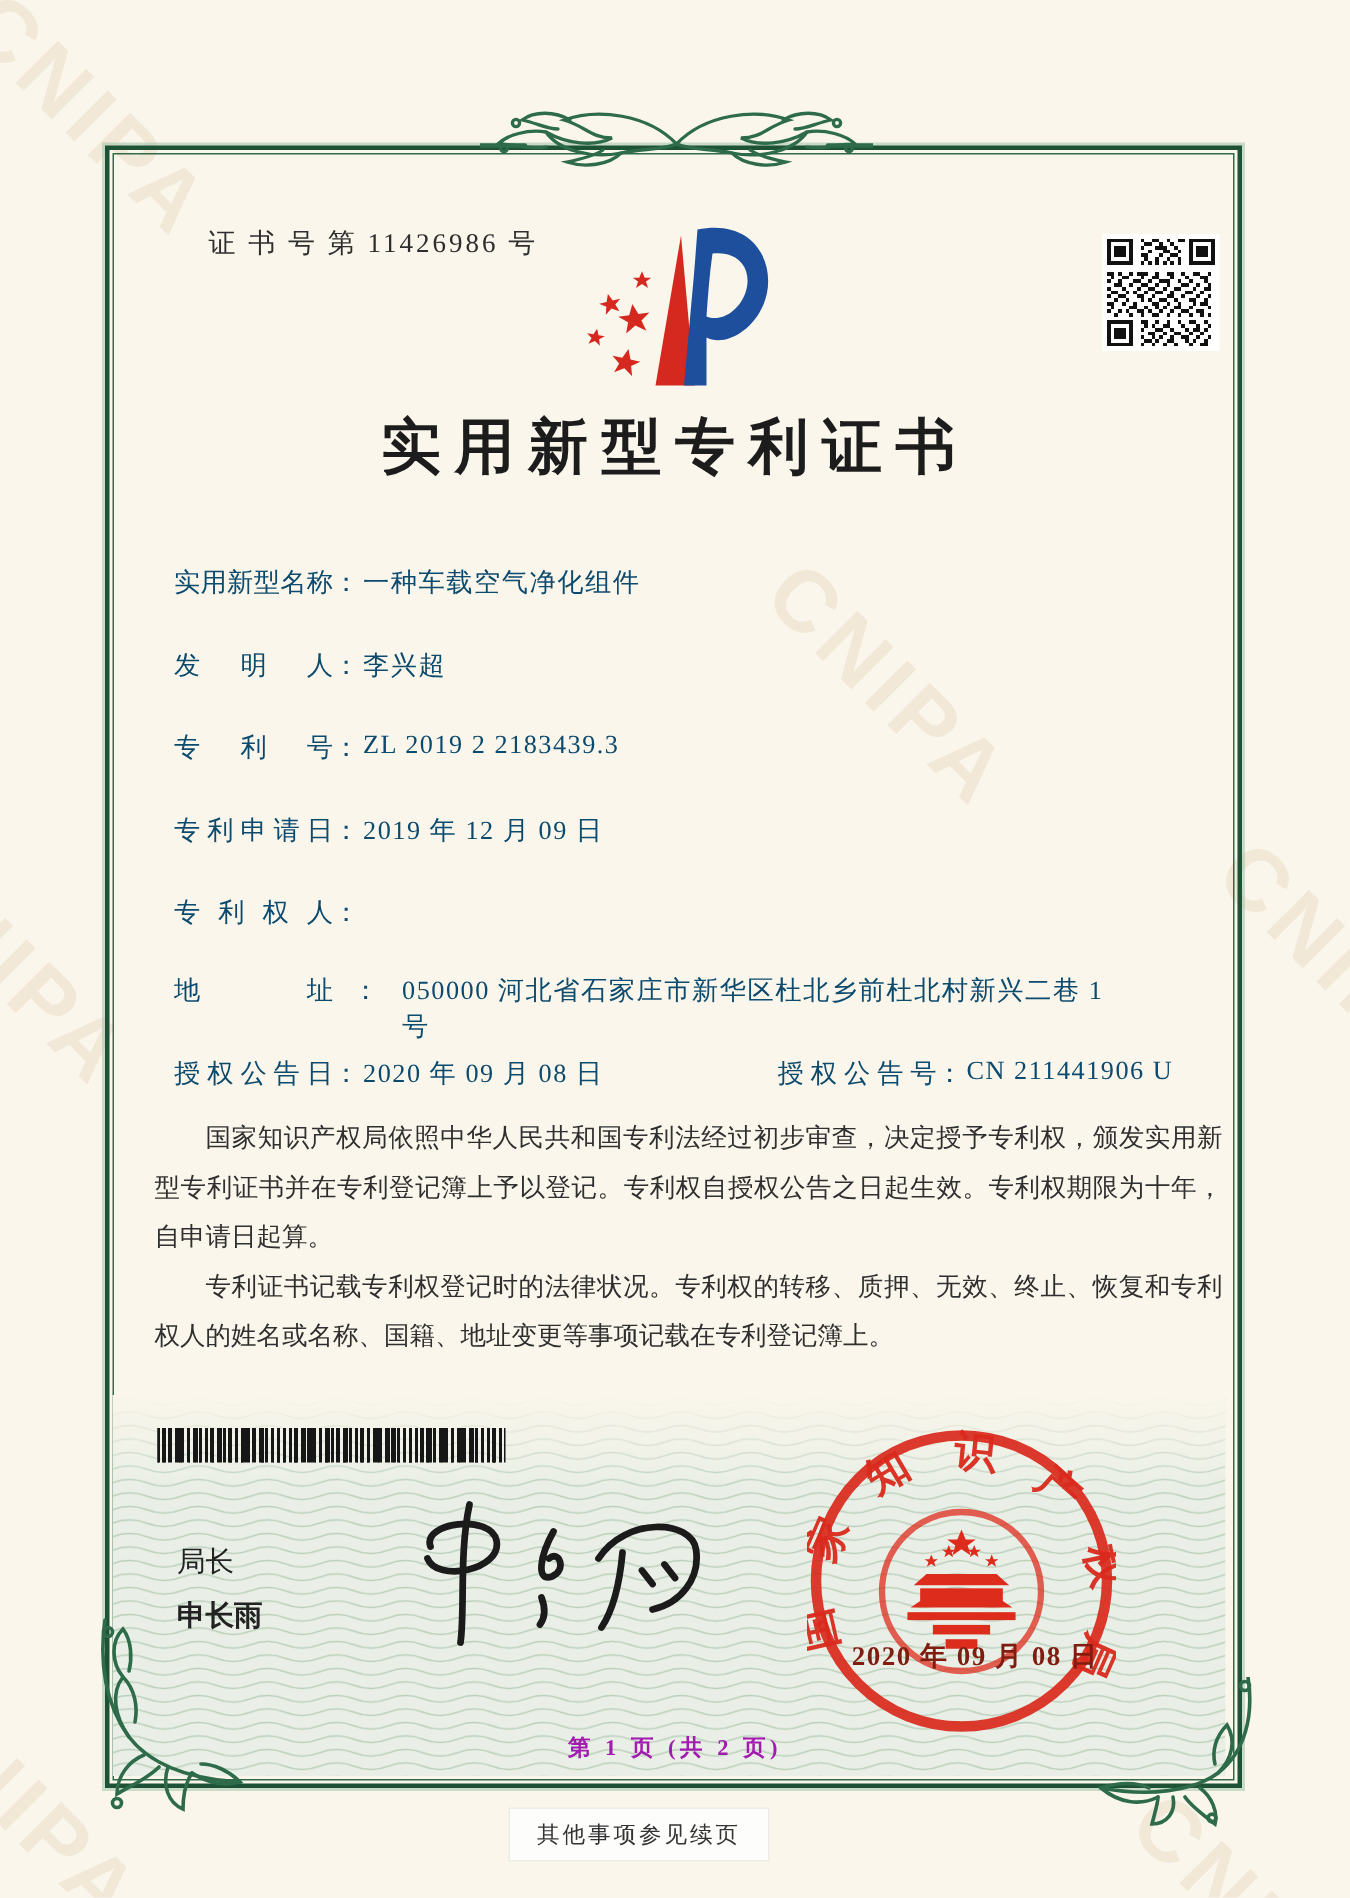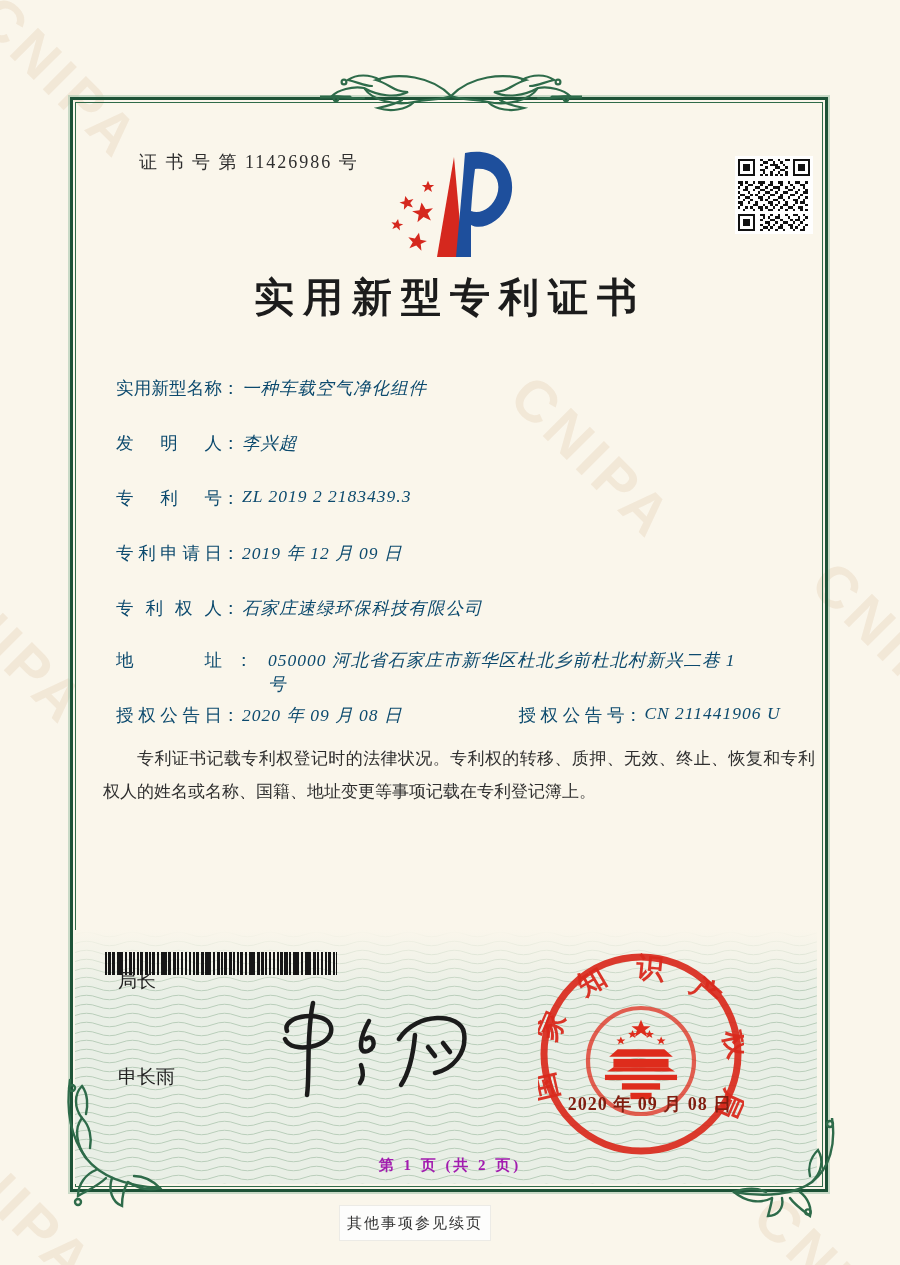--- a/index.html
+++ b/index.html
@@ -20,21 +20,21 @@
   .certno{position:absolute;left:116px;top:150px;font-size:18px;letter-spacing:2px;color:#2e2e2e;z-index:3;margin-left:23px;}
   .qr{position:absolute;left:735px;top:156px;width:72px;height:72px;background:#fff;padding:3px;z-index:3;}
   .logo{position:absolute;left:365px;top:145px;width:155px;height:115px;z-index:3;}
   .title{position:absolute;left:70px;top:270px;width:760px;text-align:center;
          font-size:40px;font-weight:bold;letter-spacing:9px;color:#1c1c1c;z-index:3;}
   
   .frow{position:absolute;left:116px;display:flex;align-items:flex-start;
         font-size:17.5px;color:#0c4a6e;z-index:3;white-space:nowrap;}
   .flabel{display:inline-block;width:106px;text-align:justify;text-align-last:justify;}
   .fcolon{display:inline-block;width:20px;}
-  .fvalue{letter-spacing:1px;font-style:italic;}
+  .fvalue{letter-spacing:1px;}
   .fvalue .v2{display:block;}
   .grp2{margin-left:116px;display:flex;}
   
   .paras{position:absolute;left:103px;top:742px;width:712px;font-size:17px;
          line-height:33px;text-align:justify;color:#2f2f2f;z-index:3;}
   .paras p{margin:0;text-indent:2em;}
   
   .barcode{position:absolute;left:105px;top:952px;width:232px;height:23px;z-index:3;
     background-image:
       repeating-linear-gradient(90deg,#161616 0 2px,rgba(0,0,0,0) 2px 4px),
@@ -43,21 +43,21 @@
   .commissioner{position:absolute;left:118px;z-index:3;font-size:19px;color:#222;
          font-family:"Liberation Sans","DejaVu Sans",sans-serif;}
   .sig{position:absolute;left:265px;top:995px;z-index:4;}
   
   .seal{position:absolute;left:538px;top:951px;width:206px;height:206px;z-index:4;}
   .seal-date{position:absolute;left:552px;top:1092px;width:196px;text-align:center;
          font-size:18px;font-weight:bold;color:#801d10;letter-spacing:1px;z-index:5;}
   
   .pageinfo{position:absolute;left:70px;top:1156px;width:760px;text-align:center;
          font-size:15px;letter-spacing:3px;color:#a21caf;z-index:3;font-weight:bold;}
-  .note{position:absolute;left:340px;top:1206px;width:150px;height:34px;background:#fdfdfc;
+  .note{position:absolute;left:340px;top:1206px;width:172px;height:34px;background:#fdfdfc;
         box-shadow:0 0 0 1px #ecebe6;display:flex;align-items:center;justify-content:center;
         font-size:15px;letter-spacing:2px;color:#333;z-index:3;}
   .orn{position:absolute;z-index:4;pointer-events:none;}
 </style>
 </head>
 <body>
 
 <div class="wm" style="left:12px;top:-18px;">CNIPA</div>
 <div class="wm" style="left:545px;top:362px;">CNIPA</div>
 <div class="wm" style="left:-42px;top:548px;">CNIPA</div>
@@ -154,46 +154,46 @@
     <span class="fvalue">ZL 2019 2 2183439.3</span>
 </div>
 <div class="frow" style="top:541px;">
   <span class="flabel">专利申请日</span>
     <span class="fcolon">：</span>
     <span class="fvalue">2019 年 12 月 09 日</span>
 </div>
 <div class="frow" style="top:596px;">
   <span class="flabel">专利权人</span>
     <span class="fcolon">：</span>
-    <span class="fvalue">石家庄速绿环保科技有限公司</span>
 </div>
 <div class="frow" style="top:648px;white-space:normal;gap:13px;">
   <span class="flabel">地址</span>
     <span class="fcolon">：</span>
     <span class="fvalue" style="width:556px;"><span>050000 河北省石家庄市新华区杜北乡前杜北村新兴二巷 1</span><span class="v2">号</span></span>
 </div>
 <div class="frow" style="top:703px;">
   <span class="flabel">授权公告日</span>
     <span class="fcolon">：</span>
     <span class="fvalue">2020 年 09 月 08 日</span>
   <span class="grp2">
       <span class="flabel">授权公告号</span>
       <span class="fcolon">：</span>
       <span class="fvalue">CN 211441906 U</span>
     </span>
 </div>
 
 <div class="paras">
+  <p>国家知识产权局依照中华人民共和国专利法经过初步审查，决定授予专利权，颁发实用新型专利证书并在专利登记簿上予以登记。专利权自授权公告之日起生效。专利权期限为十年，自申请日起算。</p>
   <p>专利证书记载专利权登记时的法律状况。专利权的转移、质押、无效、终止、恢复和专利权人的姓名或名称、国籍、地址变更等事项记载在专利登记簿上。</p>
 </div>
 
 <div class="barcode"></div>
 
-<div class="commissioner" style="top:968px;">局长</div>
-<div class="commissioner" style="top:1064px;">申长雨</div>
+<div class="commissioner" style="top:1028px;">局长</div>
+<div class="commissioner" style="top:1064px;font-weight:bold;">申长雨</div>
 
 <svg class="sig" width="210" height="108" viewBox="0 0 210 108">
   <g fill="none" stroke="#1b1b1b" stroke-width="4.5" stroke-linecap="round">
     <path d="M48,8 C41,40 45,80 42,100"></path>
     <path d="M22,36 C16,20 62,14 66,32 C70,52 26,60 20,44"></path>
     <path d="M104,26 C95,42 92,60 103,56 C113,52 108,38 101,44"></path>
     <path d="M96,70 C99,78 98,84 95,88"></path>
     <path d="M134,44 C152,16 196,18 199,38 C202,58 188,74 170,78"></path>
     <path d="M150,40 C148,62 144,78 136,90"></path>
     <path d="M163,52 l7,9 M178,48 l7,9"></path>

